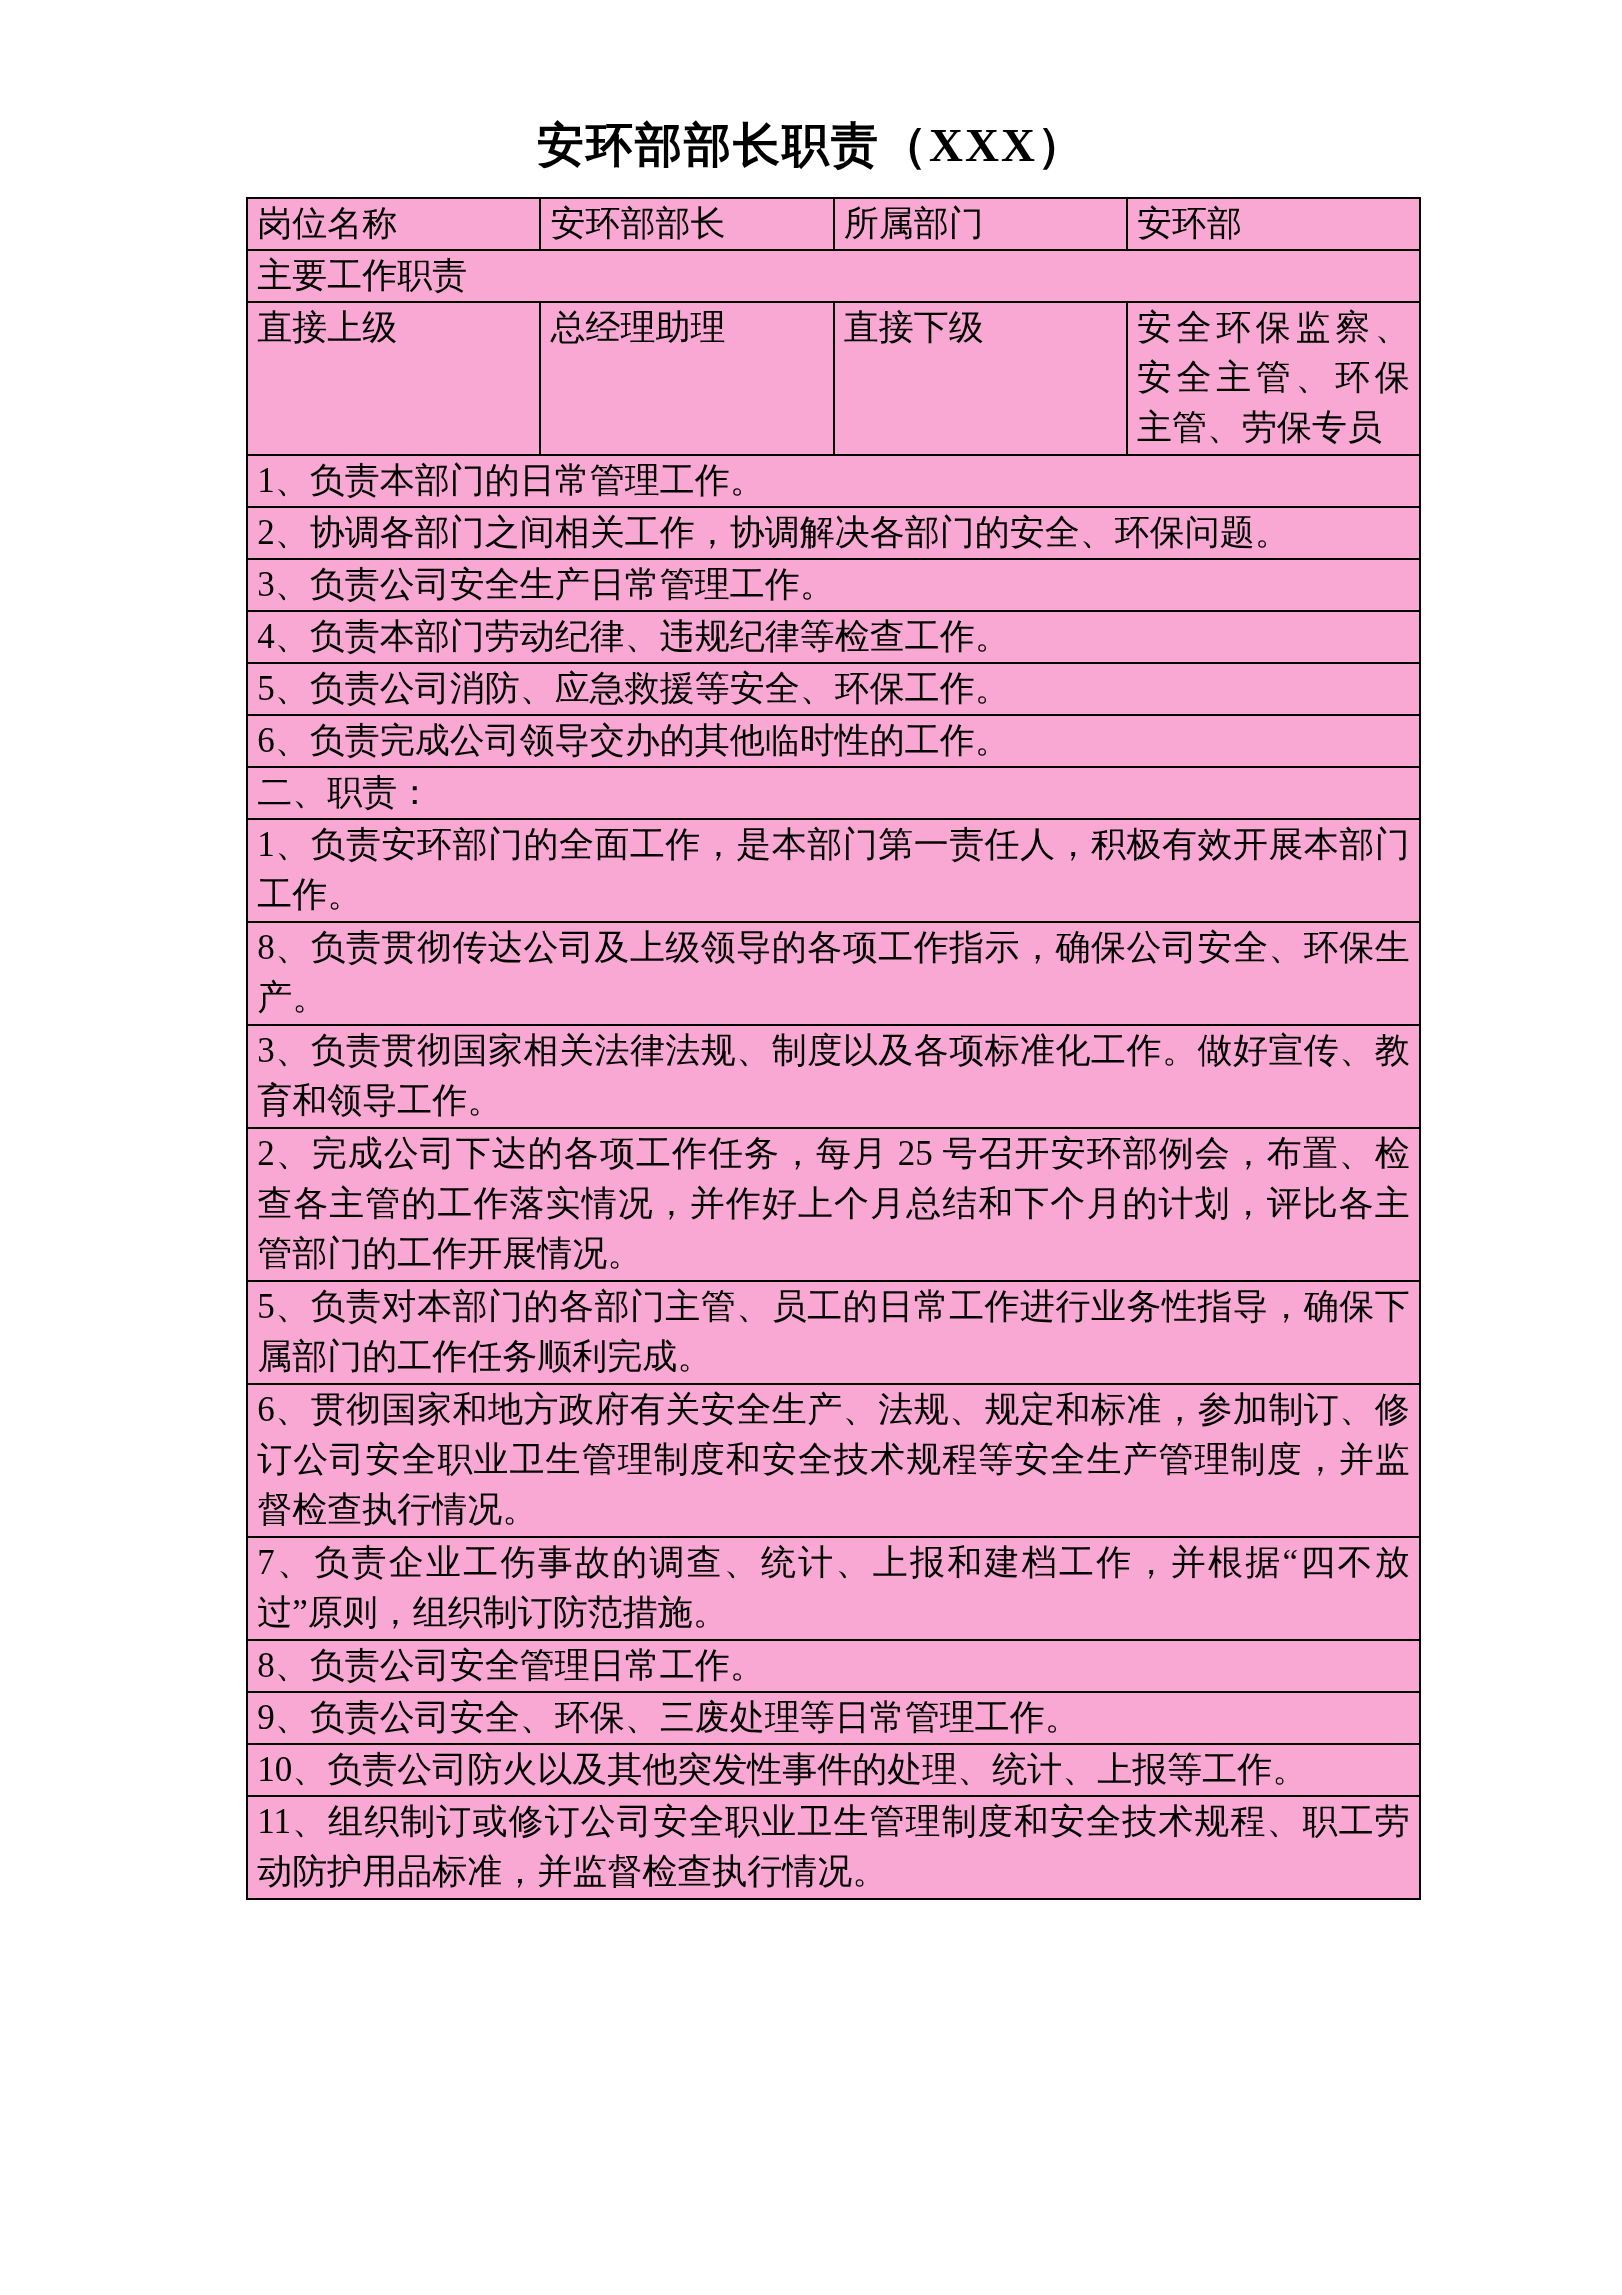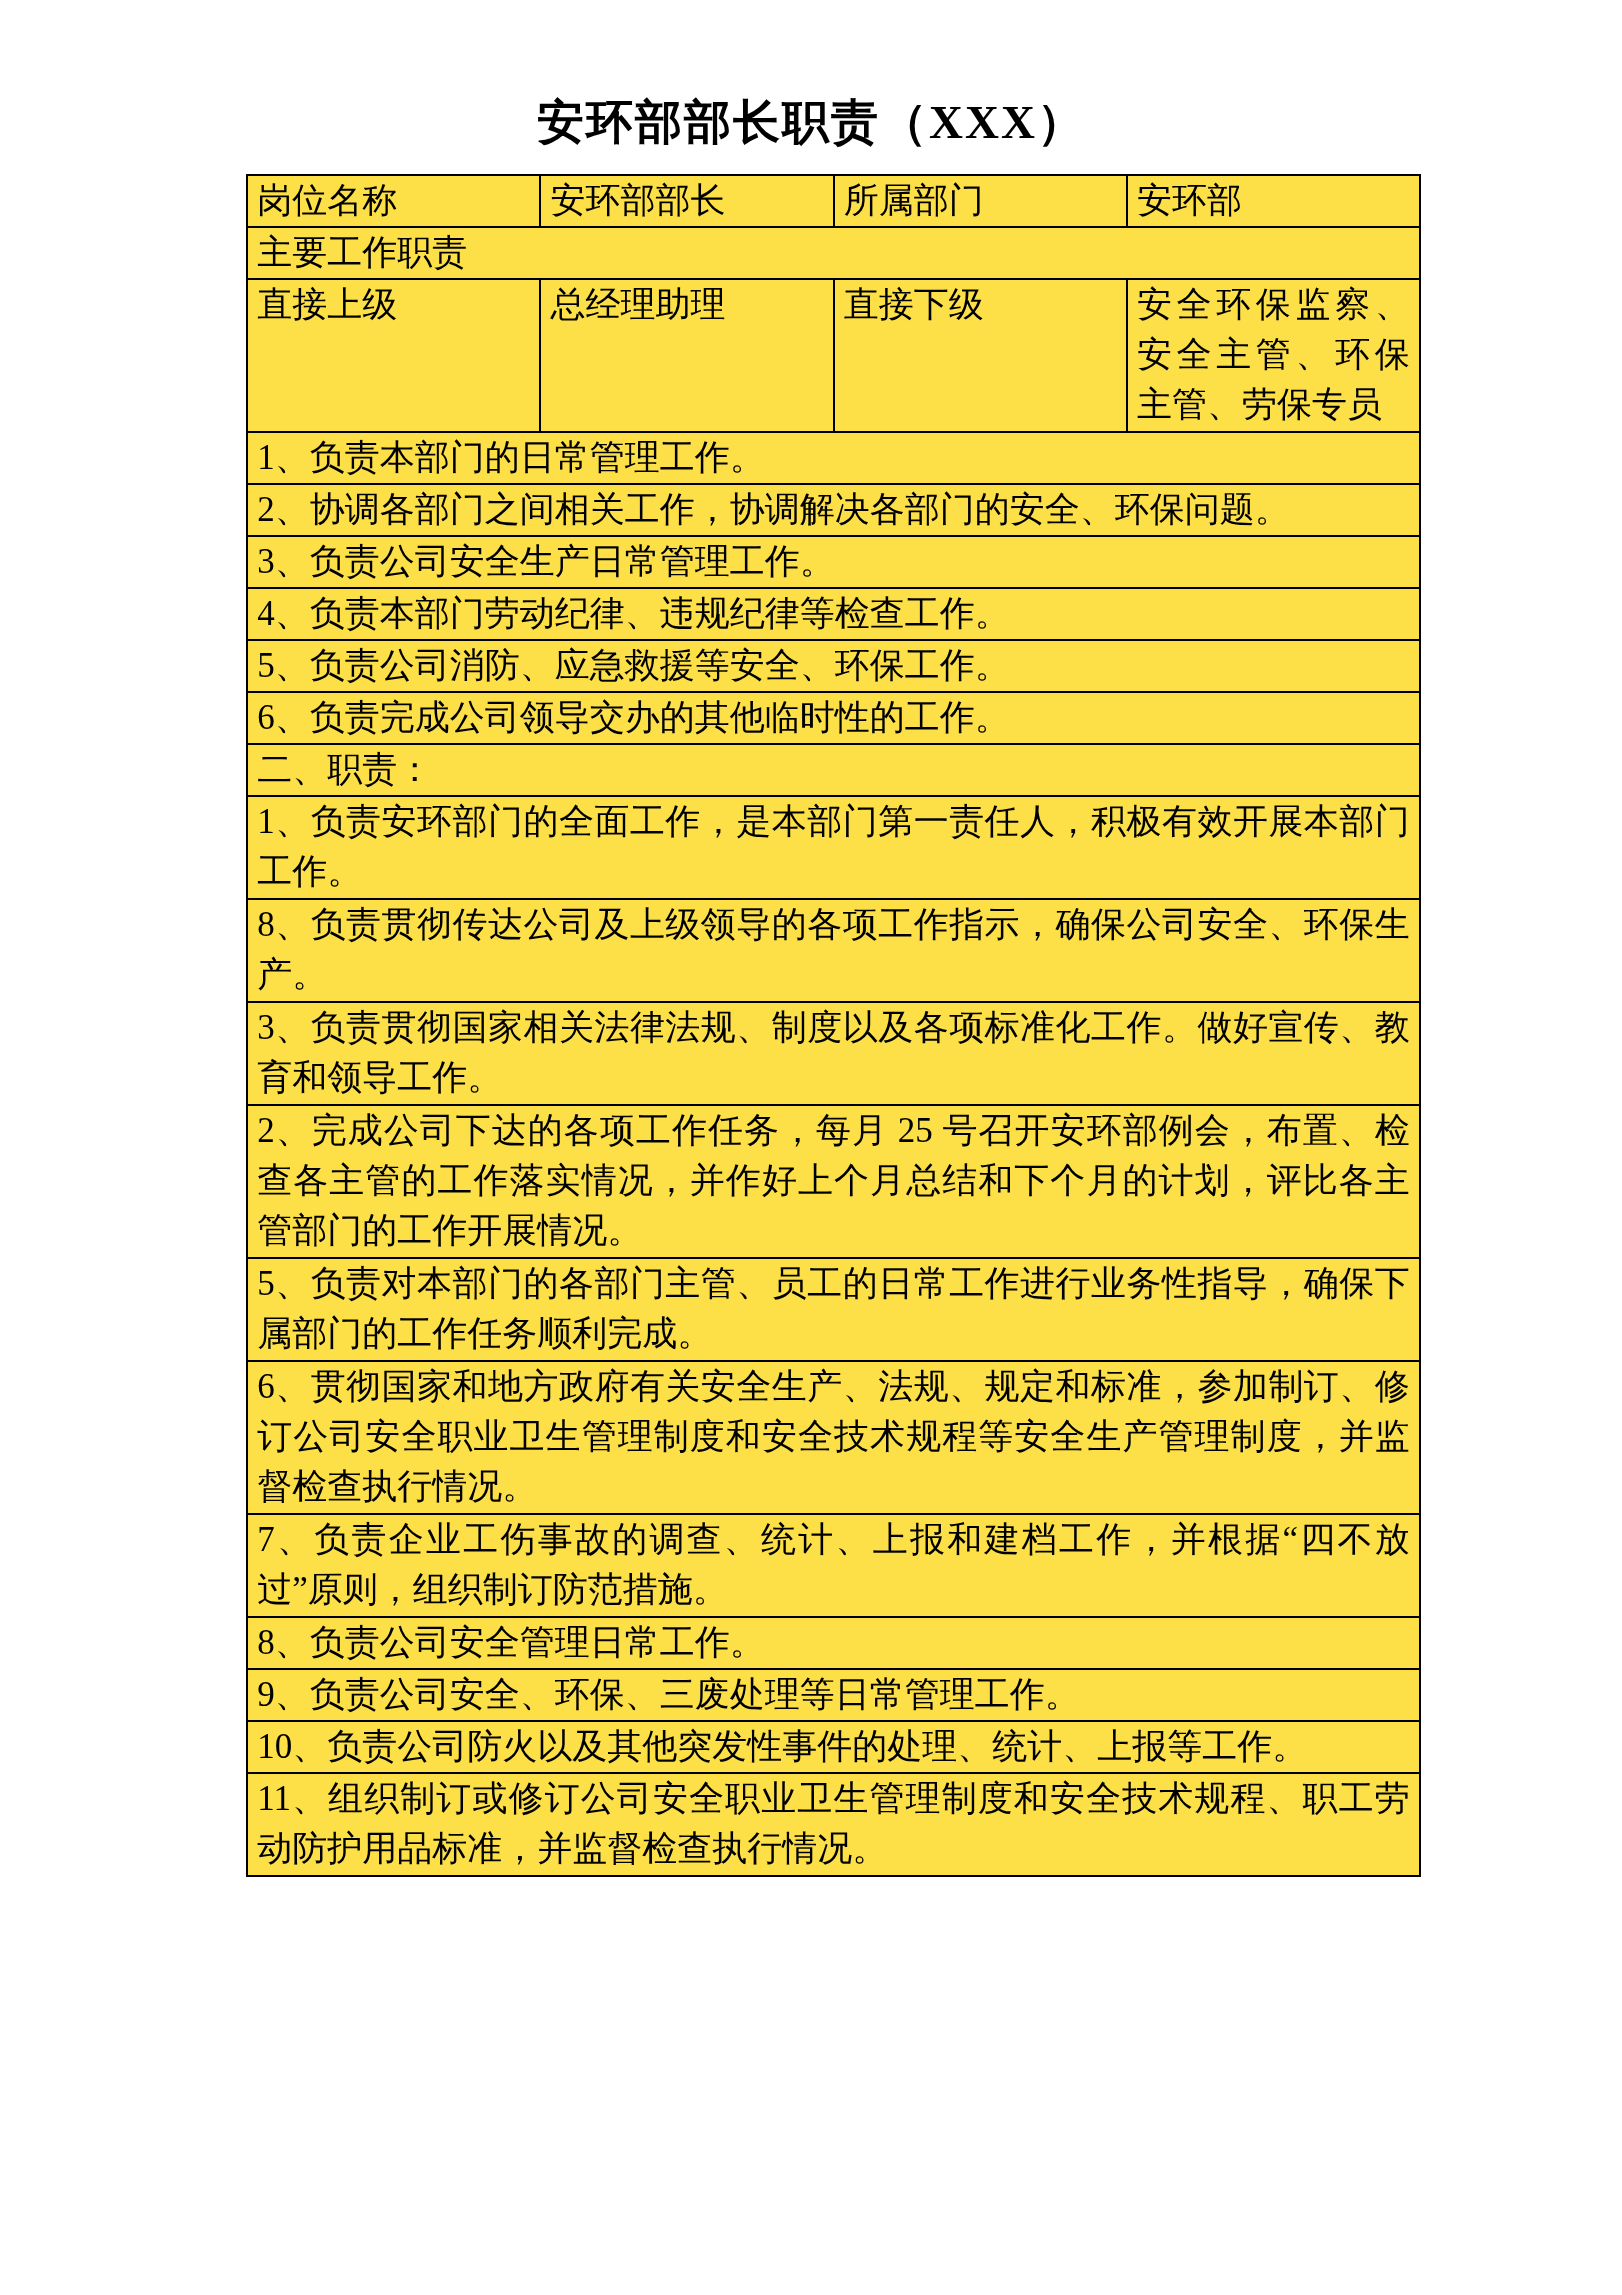--- a/index.html
+++ b/index.html
@@ -10,35 +10,35 @@
   .page {
     position: relative;
     width: 1623px;
     height: 2295px;
     background: #ffffff;
     color: #000000;
     font-family: "Liberation Serif", "DejaVu Serif", serif;
     overflow: hidden;
   }
   .doc-title {
-    padding-top: 87px;
+    padding-top: 110px;
     width: 1623px;
     text-align: center;
     font-size: 47px;
     font-weight: 700;
     line-height: 71px;
     letter-spacing: 2px;
     white-space: nowrap;
   }
   table.duty-table {
     border-collapse: collapse;
     table-layout: fixed;
     margin: 15.7px 0 0 246px;
     width: 1175px;
-    background: #fde047;
+    background: #f9a8d4;
   }
   table.duty-table td {
     border: 2.6px solid #000000;
     vertical-align: top;
     padding: 0 9.2px;
     font-size: 35px;
     line-height: 50px;
     text-align: justify;
     word-break: break-all;
     overflow: hidden;

